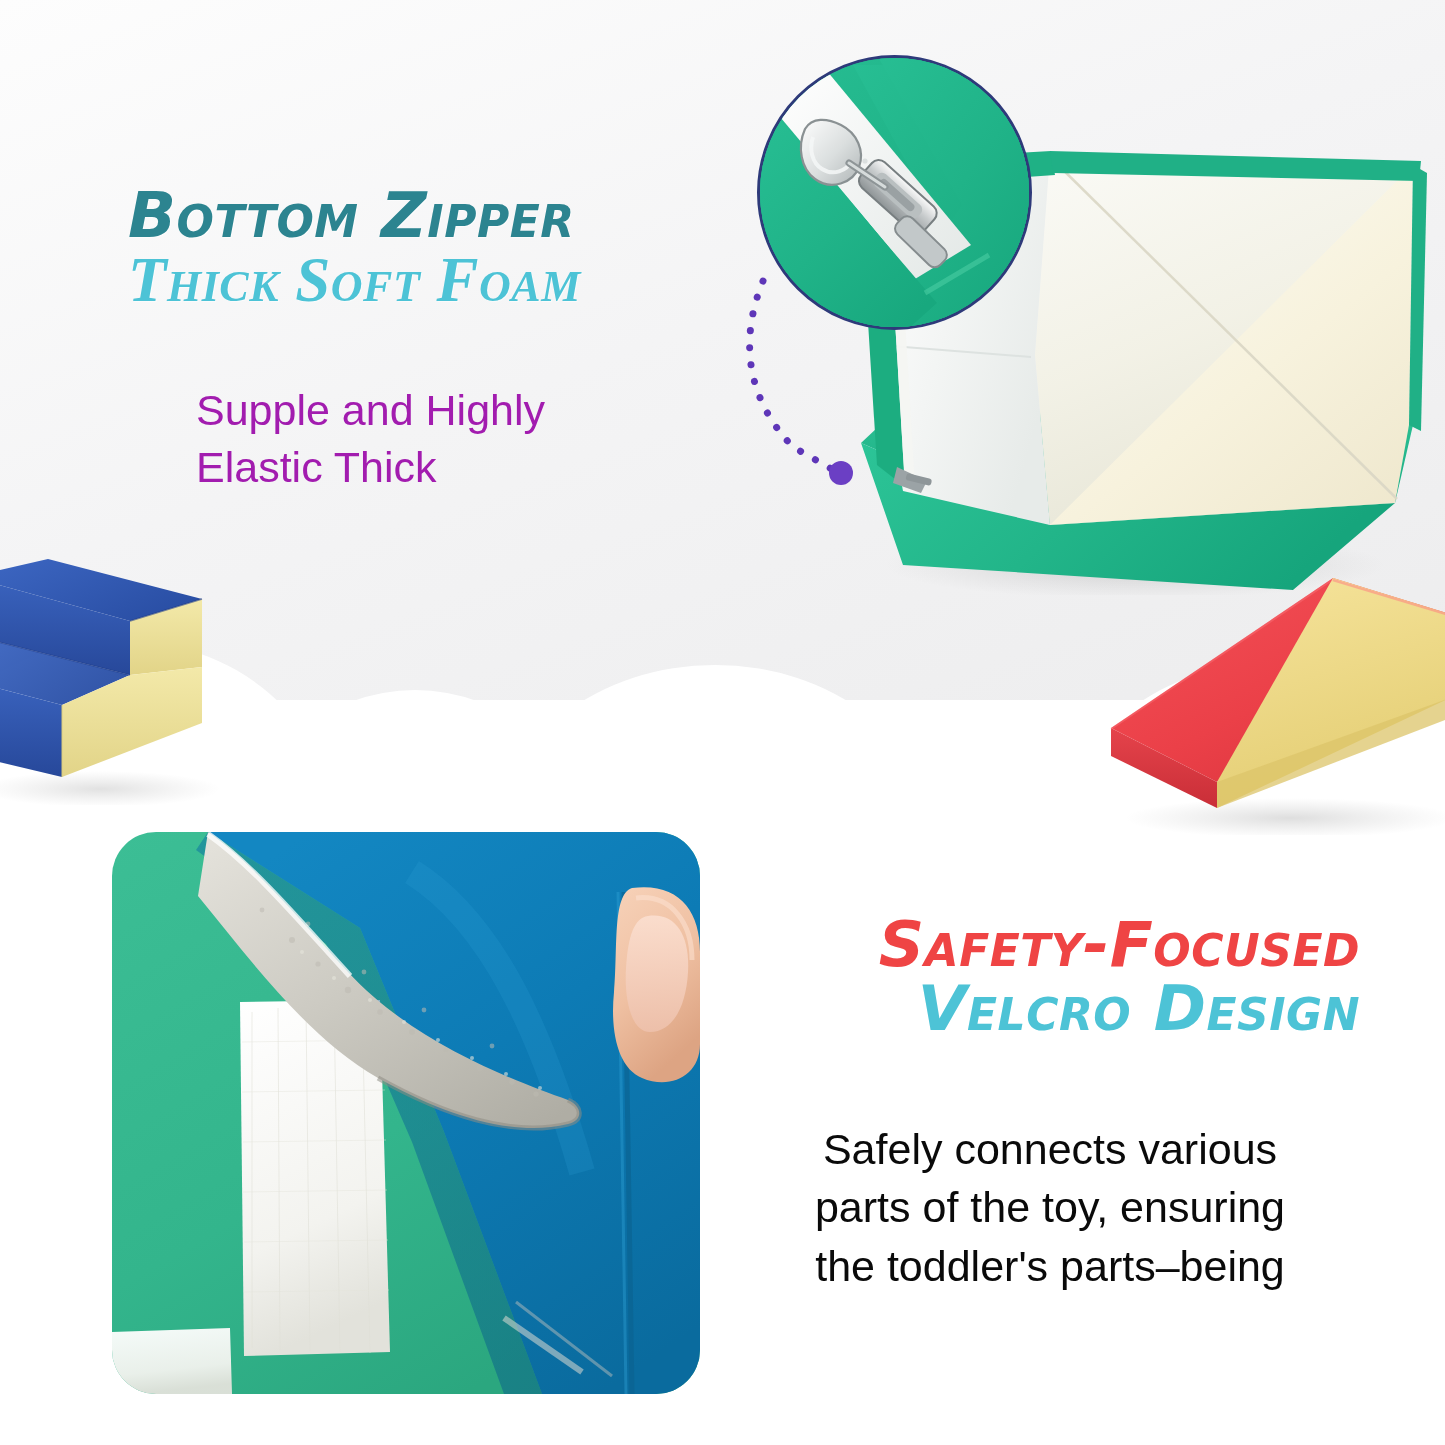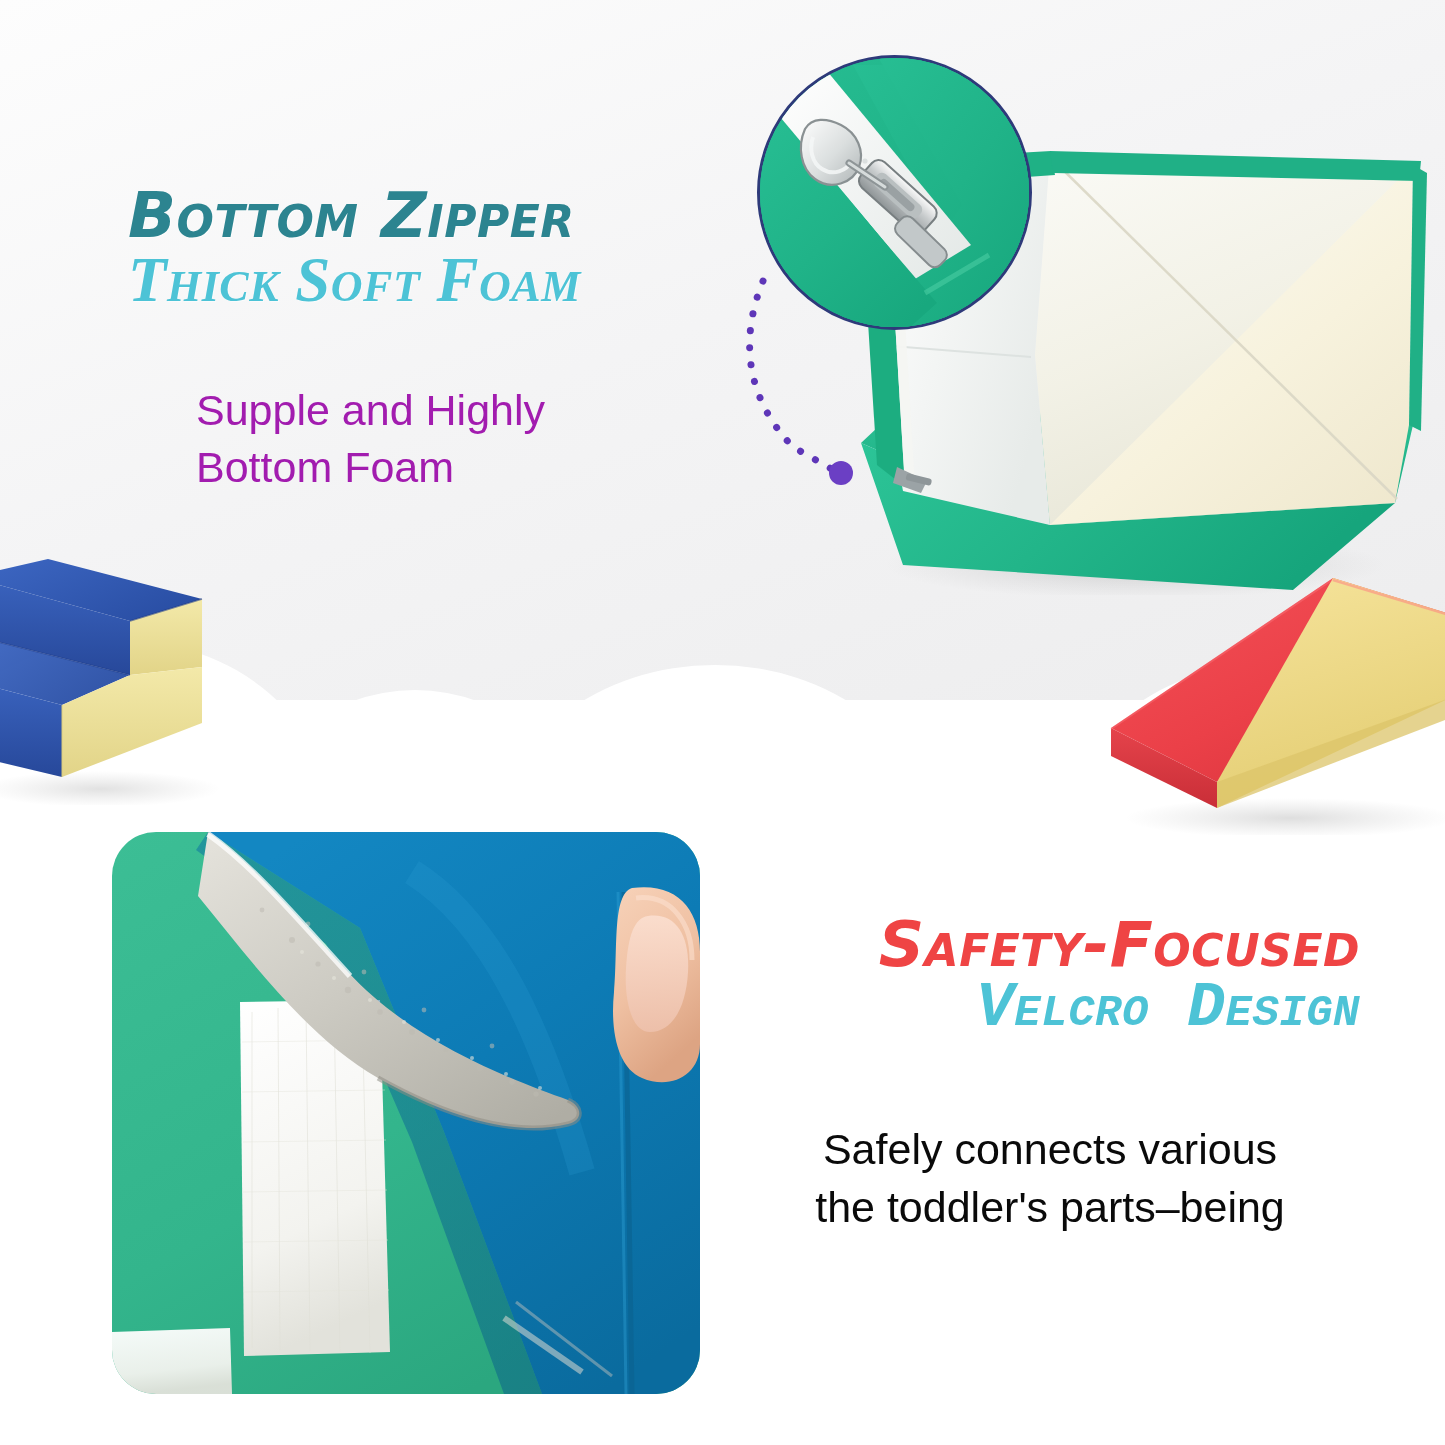--- a/index.html
+++ b/index.html
@@ -67,21 +67,21 @@
   .h1a{font-size:63px;color:#2C8490;font-variant:small-caps;}
   .h1b{font-size:63px;color:#4DC3D6;font-variant:small-caps;margin-top:4px;font-family:Liberation Serif, serif;}
 
   .sub-1{
     position:absolute;left:196px;top:382px;width:520px;
     font-size:43px;line-height:1.32;color:#a21caf;text-align:left;
   }
 
   .head-block-2{position:absolute;left:600px;top:915px;width:760px;text-align:right;}
   .h2a{font-size:63px;color:#ef4444;font-variant:small-caps;}
-  .h2b{font-size:63px;color:#4DC3D6;font-variant:small-caps;margin-top:4px;font-family:Liberation Mono, monospace;}
+  .h2b{font-size:63px;color:#4DC3D6;font-variant:small-caps;margin-top:4px;}
 
   .sub-2{
     position:absolute;left:740px;top:1112px;width:620px;
     font-size:43px;line-height:1.36;color:#0a0a0a;text-align:center;margin-top:8px;
   }
   .sub-2 div{white-space:nowrap;}
 </style>
 </head>
 <body>
 
@@ -428,26 +428,27 @@
     </svg>
   </div>
 
   <div class="head-block-1">
     <div class="head-line h1a">Bottom Zipper</div>
     <div class="head-line h1b">Thick Soft Foam</div>
   </div>
 
   <div class="sub-1">
     <div>Supple and Highly</div>
-    <div>Bottom Foam</div>
+    <div>Elastic Thick</div>
   </div>
 
   <div class="head-block-2">
     <div class="head-line h2a">Safety-Focused</div>
     <div class="head-line h2b">Velcro Design</div>
   </div>
 
   <div class="sub-2">
     <div>Safely connects various</div>
+    <div>parts of the toy, ensuring</div>
     <div>the toddler's parts–being</div>
   </div>
 
 </div>
 
 </body></html>

